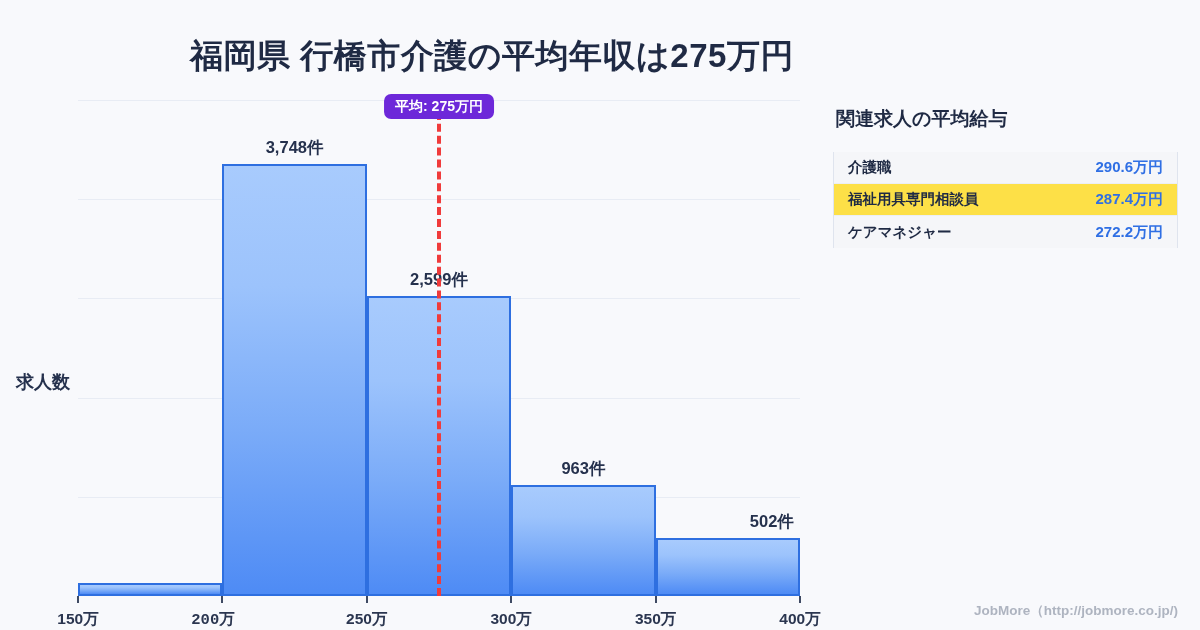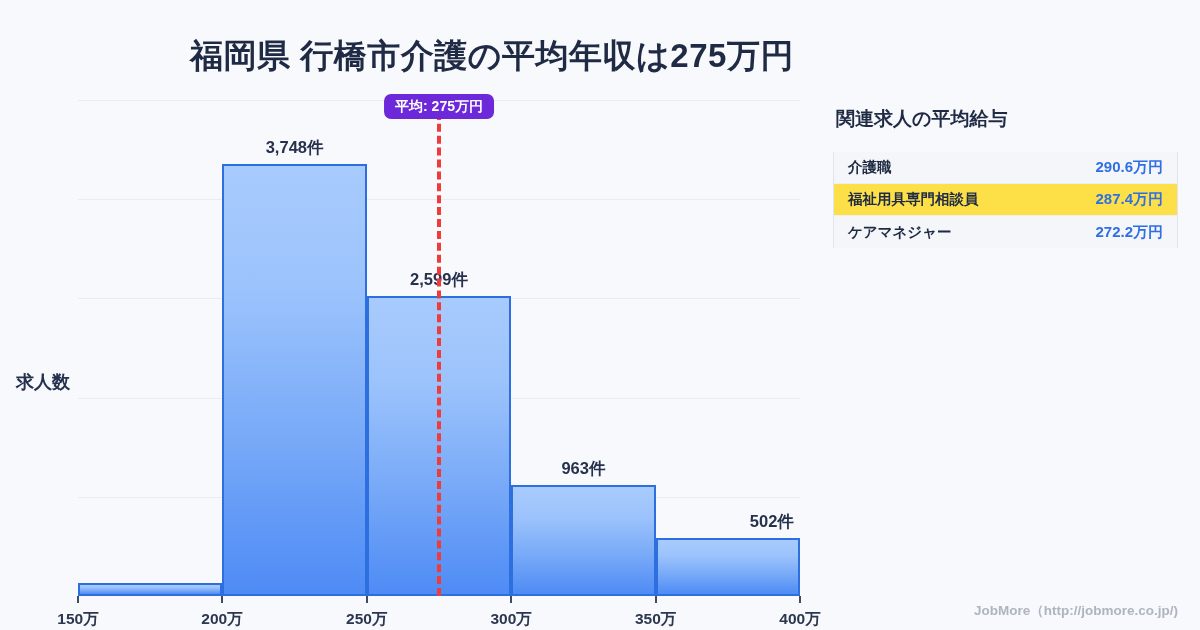--- a/index.html
+++ b/index.html
@@ -202,21 +202,21 @@
         <div class="bar-label" style="left: 216.6px; top: 36.6726px;">3,748件</div>
         <div class="bar" style="left: 288.8px; width: 144.4px; height: 299.792px;"></div>
         <div class="bar-label" style="left: 361px; top: 169.208px;">2,599件</div>
         <div class="bar" style="left: 433.2px; width: 144.4px; height: 111.081px;"></div>
         <div class="bar-label" style="left: 505.4px; top: 357.919px;">963件</div>
         <div class="bar" style="left: 577.6px; width: 144.4px; height: 57.9051px;"></div>
         <div class="bar-label" style="left: 649.8px; top: 411.095px; margin-left: 44px;">502件</div>
         <div class="tick-mark" style="left: -1px;"></div>
         <div class="tick-label" style="left: 0px;">150万</div>
         <div class="tick-mark" style="left: 143.4px;"></div>
-        <div class="tick-label" style="left: 144px;">200万</div>
+        <div class="tick-label" style="left: 135px; font-family: Liberation Mono, monospace;">200万</div>
         <div class="tick-mark" style="left: 287.8px;"></div>
         <div class="tick-label" style="left: 288.8px;">250万</div>
         <div class="tick-mark" style="left: 432.2px;"></div>
         <div class="tick-label" style="left: 433.2px;">300万</div>
         <div class="tick-mark" style="left: 576.6px;"></div>
         <div class="tick-label" style="left: 577.6px;">350万</div>
         <div class="tick-mark" style="left: 721px;"></div>
         <div class="tick-label" style="left: 722px; text-align: center;">400万</div>
         <div class="avg-line" style="left: 361px;"></div>
         <div class="avg-badge" style="left: 361px; top: -6px;">平均: 275万円</div>

